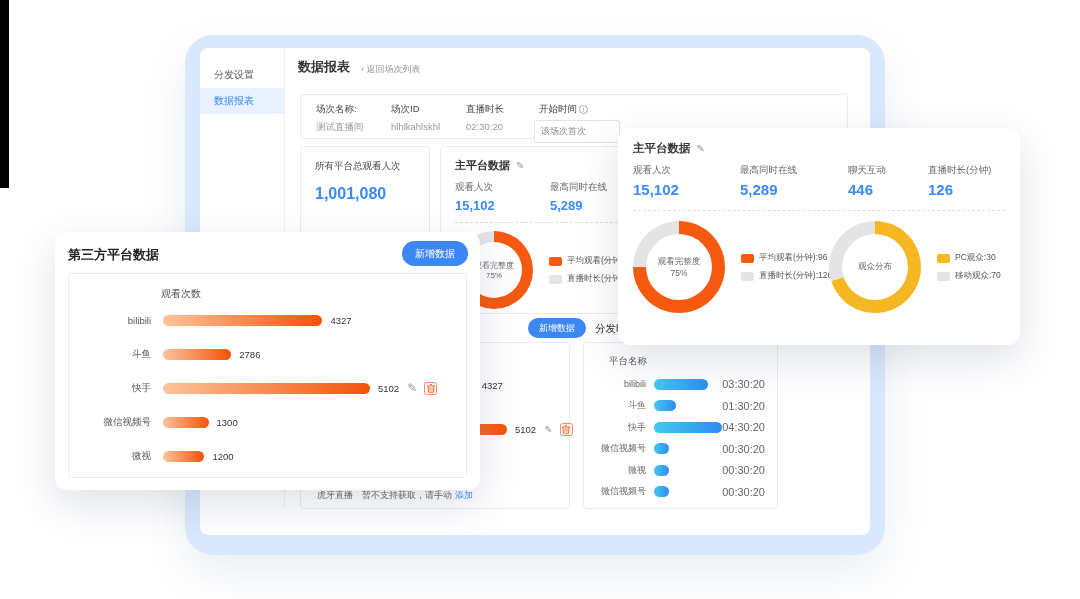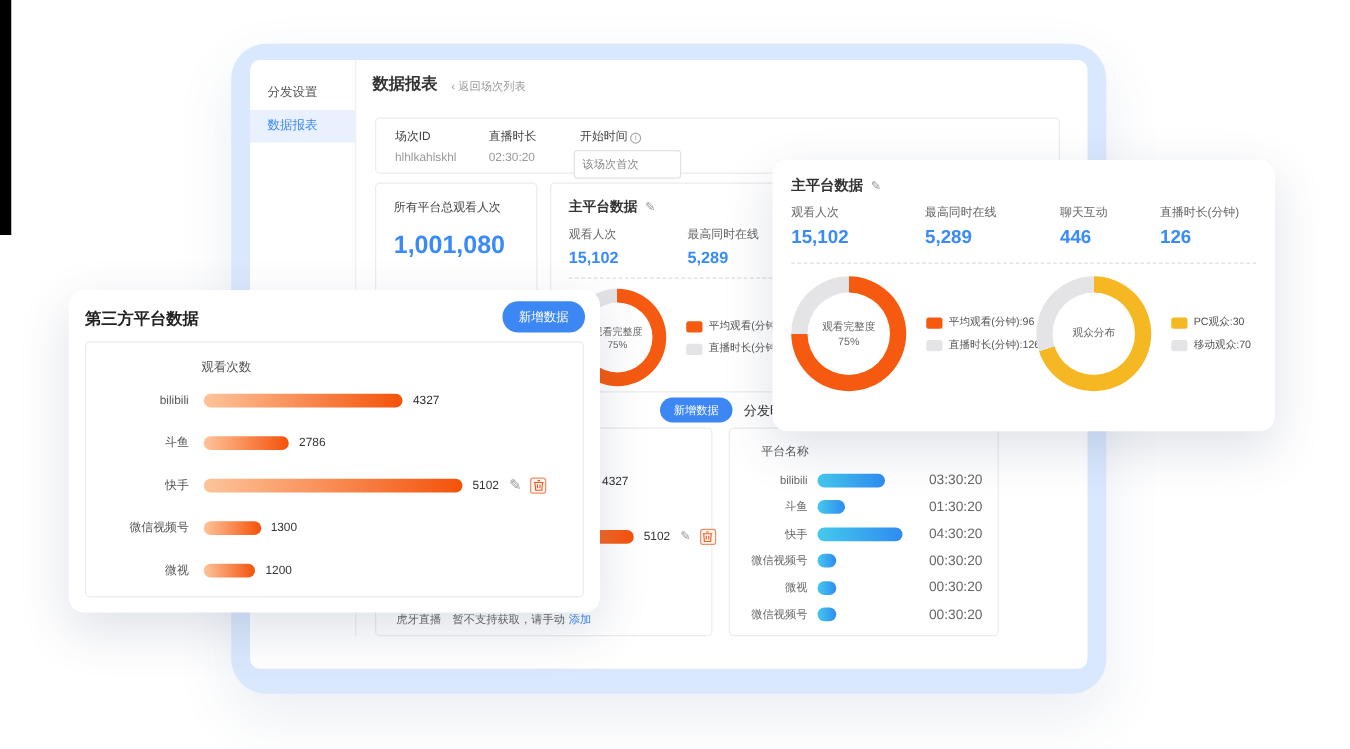--- a/index.html
+++ b/index.html
@@ -33,21 +33,21 @@
   .info-label { font-size:9.5px; color:#444; }
   .info-value { font-size:9.5px; color:#999; margin-top:5px; }
   .info-icon { display:inline-block; width:9px; height:9px; border:1px solid #aaa; border-radius:50%;
                font-size:7px; line-height:8px; text-align:center; color:#aaa; margin-left:2px; cursor:pointer; }
   .start-time-box { position:absolute; left:-5px; top:17px; width:86px; height:23px; background:#fff;
                     border:1px solid #e2e2e2; border-radius:3px; font-size:9px; color:#888;
                     line-height:21px; padding-left:6px; white-space:nowrap; overflow:hidden; }
 
   .card-a { left:15px; top:98px; width:130px; height:112px; padding:13px 14px; }
   .card-a-title { font-size:9.5px; color:#444;font-family:Liberation Mono, monospace; }
-  .big-num { font-size:20px; font-weight:bold; color:#3a8bf8; margin-top:12px; }
+  .big-num { font-size:16px; font-weight:bold; color:#3a8bf8; margin-top:12px; }
 
   .card-b { left:155px; top:98px; width:408px; height:168px; padding:11px 14px; }
   .card-title-row { display:flex; align-items:center; gap:6px; font-size:11px; font-weight:bold; color:#333; }
   .pencil { color:#999; font-size:10px; font-weight:normal; cursor:pointer; }
   .stats-row { display:flex; margin-top:8px; }
   .stat { }
   .stat-label { font-size:9.5px; color:#666; }
   .stat-value { font-size:14px; font-weight:bold; color:#3a8bf8; margin-top:4px; }
   .dashed-div { border-top:1px dashed #ddd; margin-top:9px; }
   .charts-row { display:flex; margin-top:8px; }
@@ -77,21 +77,21 @@
 
   .bl-card { left:15px; top:294px; width:270px; height:167px; padding:10px 0 0 0; }
   .bl-header { font-size:9.5px; color:#555; margin:4px 0 0 62px; }
   .bl-rows { position:absolute; left:0; top:36px; right:0; }
   .bl-rows .bar-row { margin-bottom:10px; }
   .bl-rows .bar-label { width:52px; margin-right:9px; }
   .note-row { display:flex; align-items:center; height:12px; font-size:9px; color:#666; }
   .note-label { width:52px; text-align:right; margin-right:9px; flex:none; }
   .note-link { color:#3d87f5; margin-left:3px; cursor:pointer; }
 
-  .br-card { left:298px; top:294px; width:216px; height:167px; padding:12px 12px 0 0; }
+  .br-card { left:298px; top:294px; width:195px; height:167px; padding:12px 12px 0 0; }
   .br-header { font-size:9.5px; color:#555; margin-left:25px; }
   .br-rows { margin-top:10px; }
   .br-row { display:flex; align-items:center; height:12px; margin-bottom:9.5px; }
   .br-row .bar-label { width:62px; margin-right:8px; color:#666; font-size:9px; }
   .bar-track { width:80px; flex:none; }
   .time-val { flex:1; text-align:right; font-size:11px; color:#666; }
 
   .float-card { position:absolute; background:#fff; border-radius:12px;
                 box-shadow:0 14px 40px rgba(50,70,110,.16); z-index:20; }
   .left-overlay { left:55px; top:232px; width:425px; height:258px; padding:14px 13px; }
@@ -124,20 +124,24 @@
         </div>
 
         <div class="main">
           <div class="page-title">数据报表</div>
           <div class="back-link">
             <span>‹</span>
             <span>返回场次列表</span>
           </div>
 
           <div class="panel info-card">
+            <div class="info-field" style="width:75px">
+              <div class="info-label">场次名称:</div>
+              <div class="info-value">测试直播间</div>
+            </div>
             <div class="info-field" style="width:75px">
               <div class="info-label">场次ID</div>
               <div class="info-value">hlhlkahlskhl</div>
             </div>
             <div class="info-field" style="width:73px">
               <div class="info-label">直播时长</div>
               <div class="info-value">02:30:20</div>
             </div>
             <div class="info-field" style="width:90px">
               <div class="info-label">

